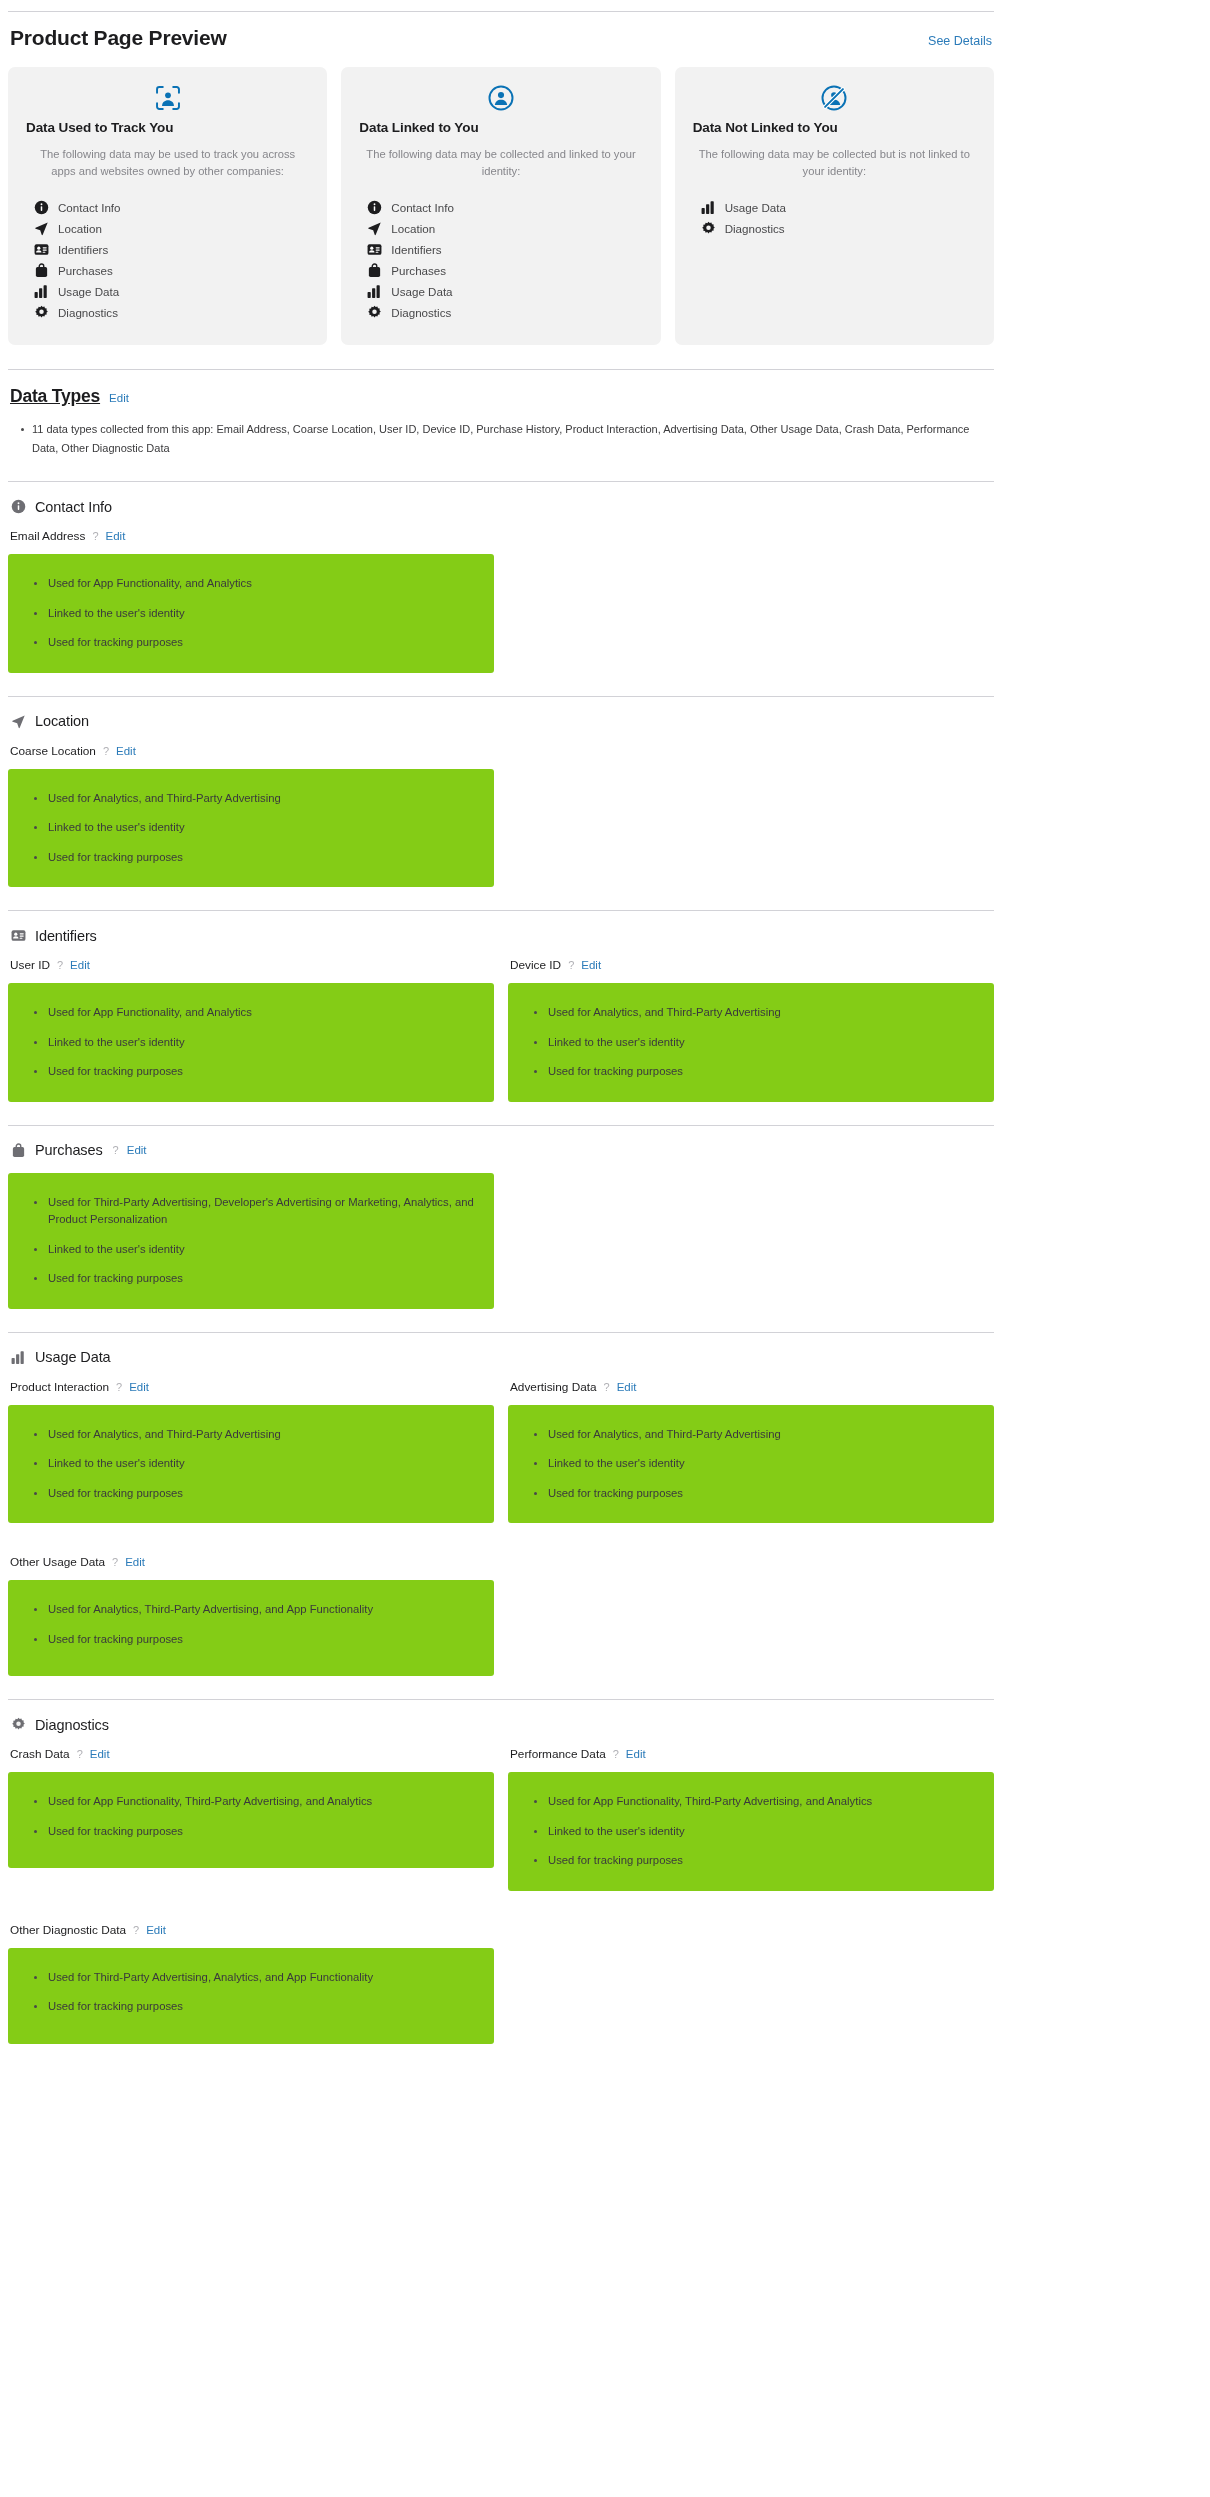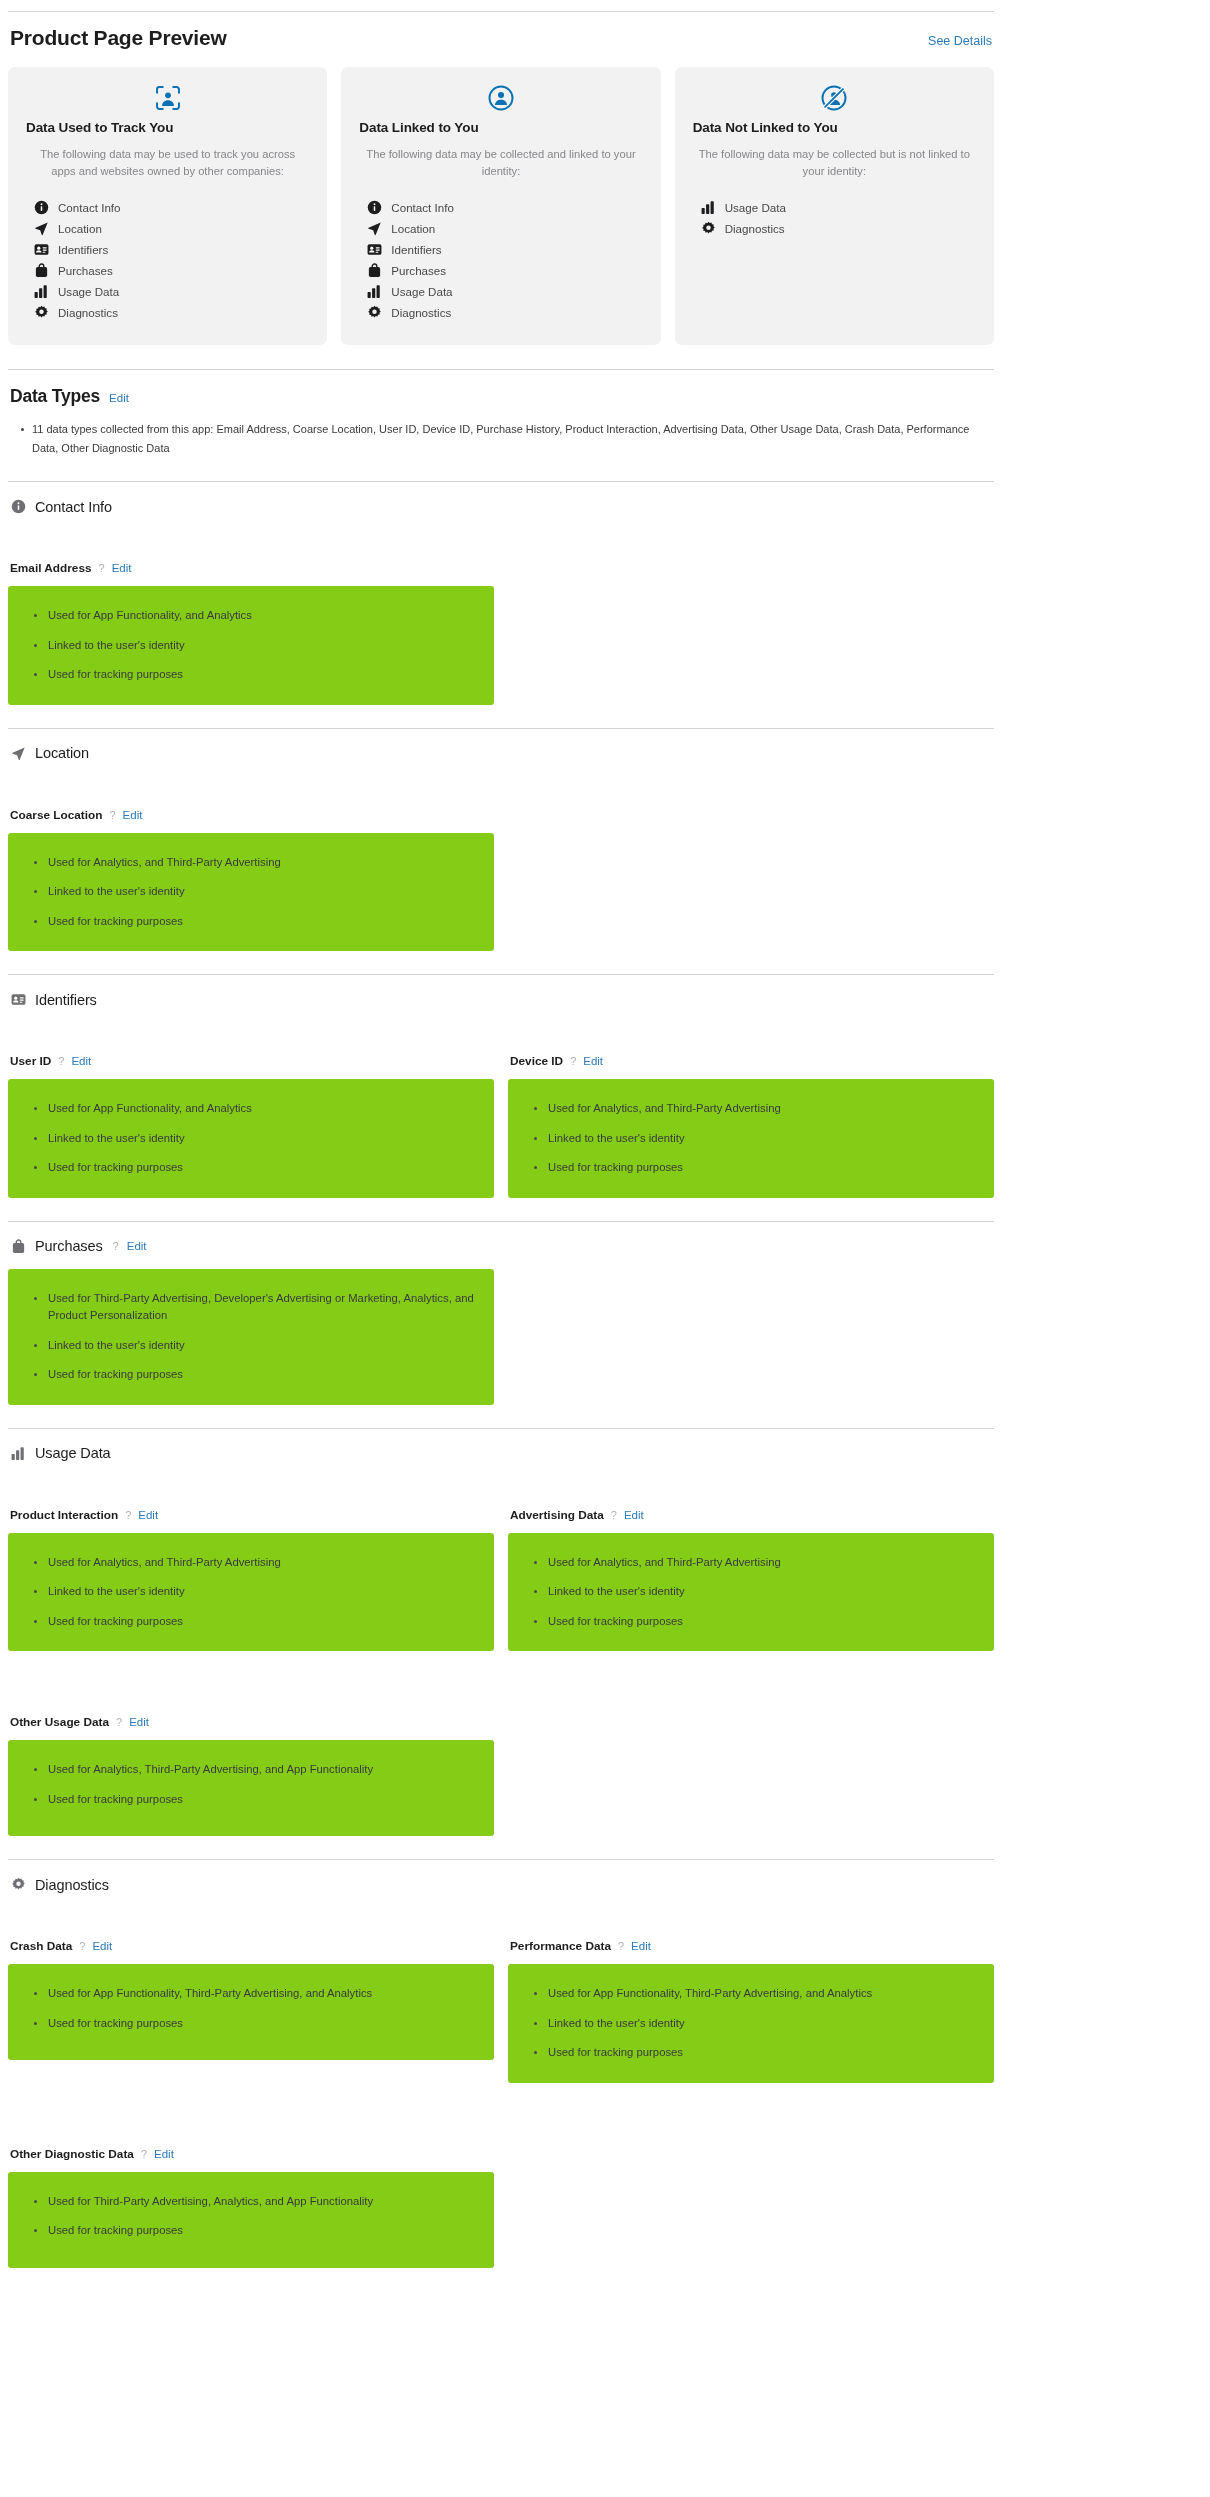--- a/index.html
+++ b/index.html
@@ -119,20 +119,21 @@
     align-items: baseline;
     gap: 9px;
     padding: 16px 2px 0 2px;
   }
   .block-title {
     font-size: 17.5px;
     font-weight: bold;
     color: #1d1d1f;
     letter-spacing: -0.2px;
     margin: 0;
+    text-decoration: underline;
   }
   .edit-link {
     font-size: 11.5px;
     color: #2b7bb9;
     text-decoration: none;
     cursor: pointer;
   }
   .datatypes-list {
     margin: 13px 0 0 0;
     padding-left: 24px;
@@ -197,23 +198,22 @@
 
   .field-head {
     display: flex;
     align-items: baseline;
     gap: 7px;
     padding: 0 2px;
     margin-bottom: 11px;
   }
   .field-name {
     font-size: 11.8px;
-    font-weight: bold;
+    font-weight: normal;
     color: #1d1d1f;
-    margin-top: 32px;
   }
   .help-q {
     font-size: 11px;
     color: #b0b0b5;
     cursor: pointer;
   }
   .panel {
     background: #84cc16;
     border-radius: 3px;
     padding: 21px 16px 21px 26px;

